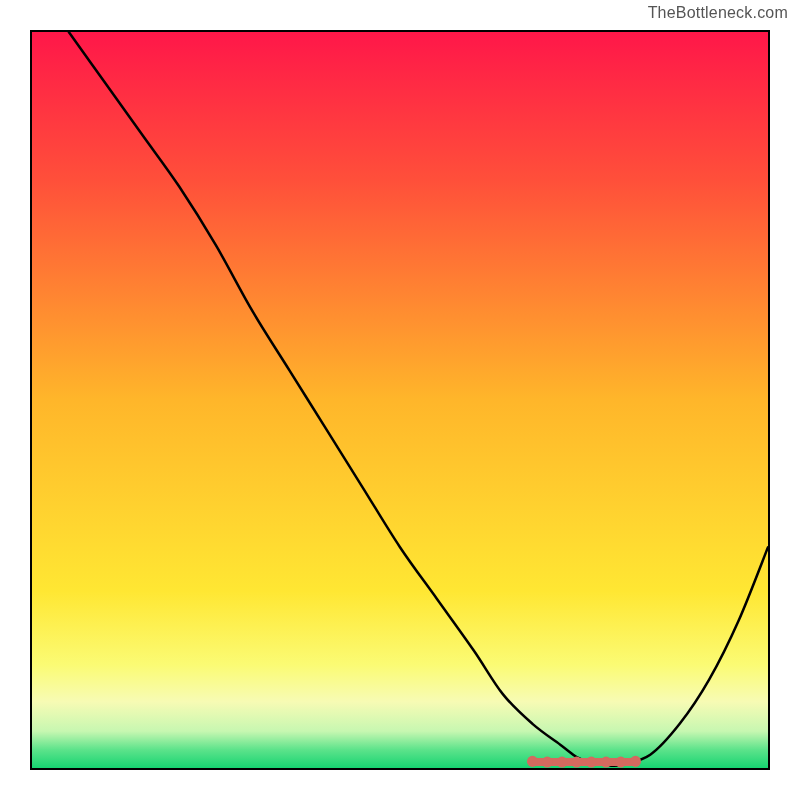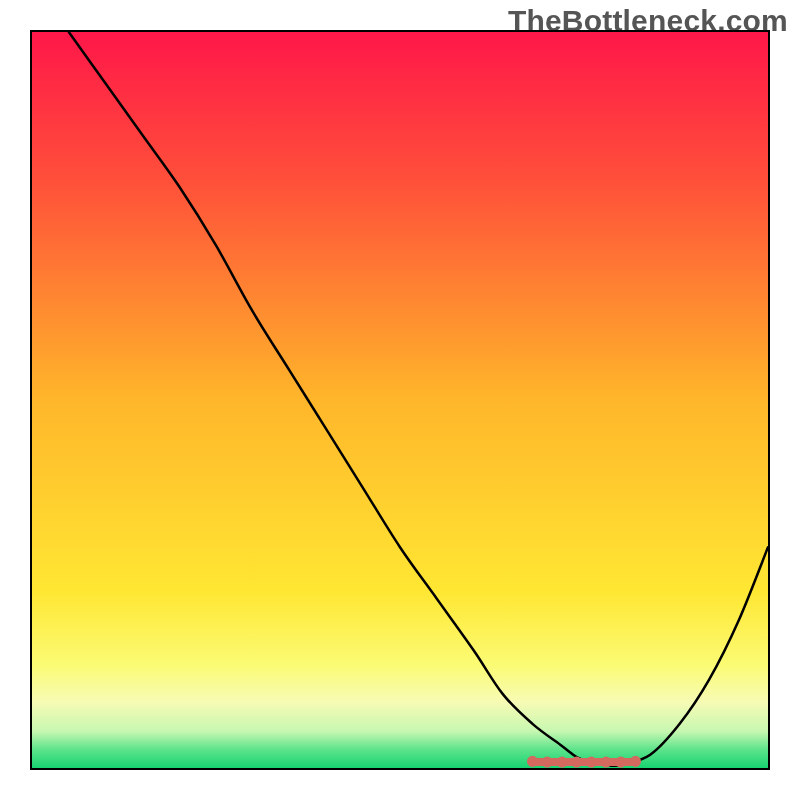--- a/index.html
+++ b/index.html
@@ -13,22 +13,22 @@
   }
   .stage {
     position: relative;
     width: 800px;
     height: 800px;
   }
   .watermark {
     position: absolute;
     top: 4px;
     right: 12px;
-    font-size: 30px;
-    font-weight: 700;
+    font-size: 16px;
+    font-weight: 400;
     color: #555;
     letter-spacing: 0.2px;
   }
   .plot-frame {
     position: absolute;
     left: 30px;
     top: 30px;
     width: 740px;
     height: 740px;
     border: 2.5px solid #000;

